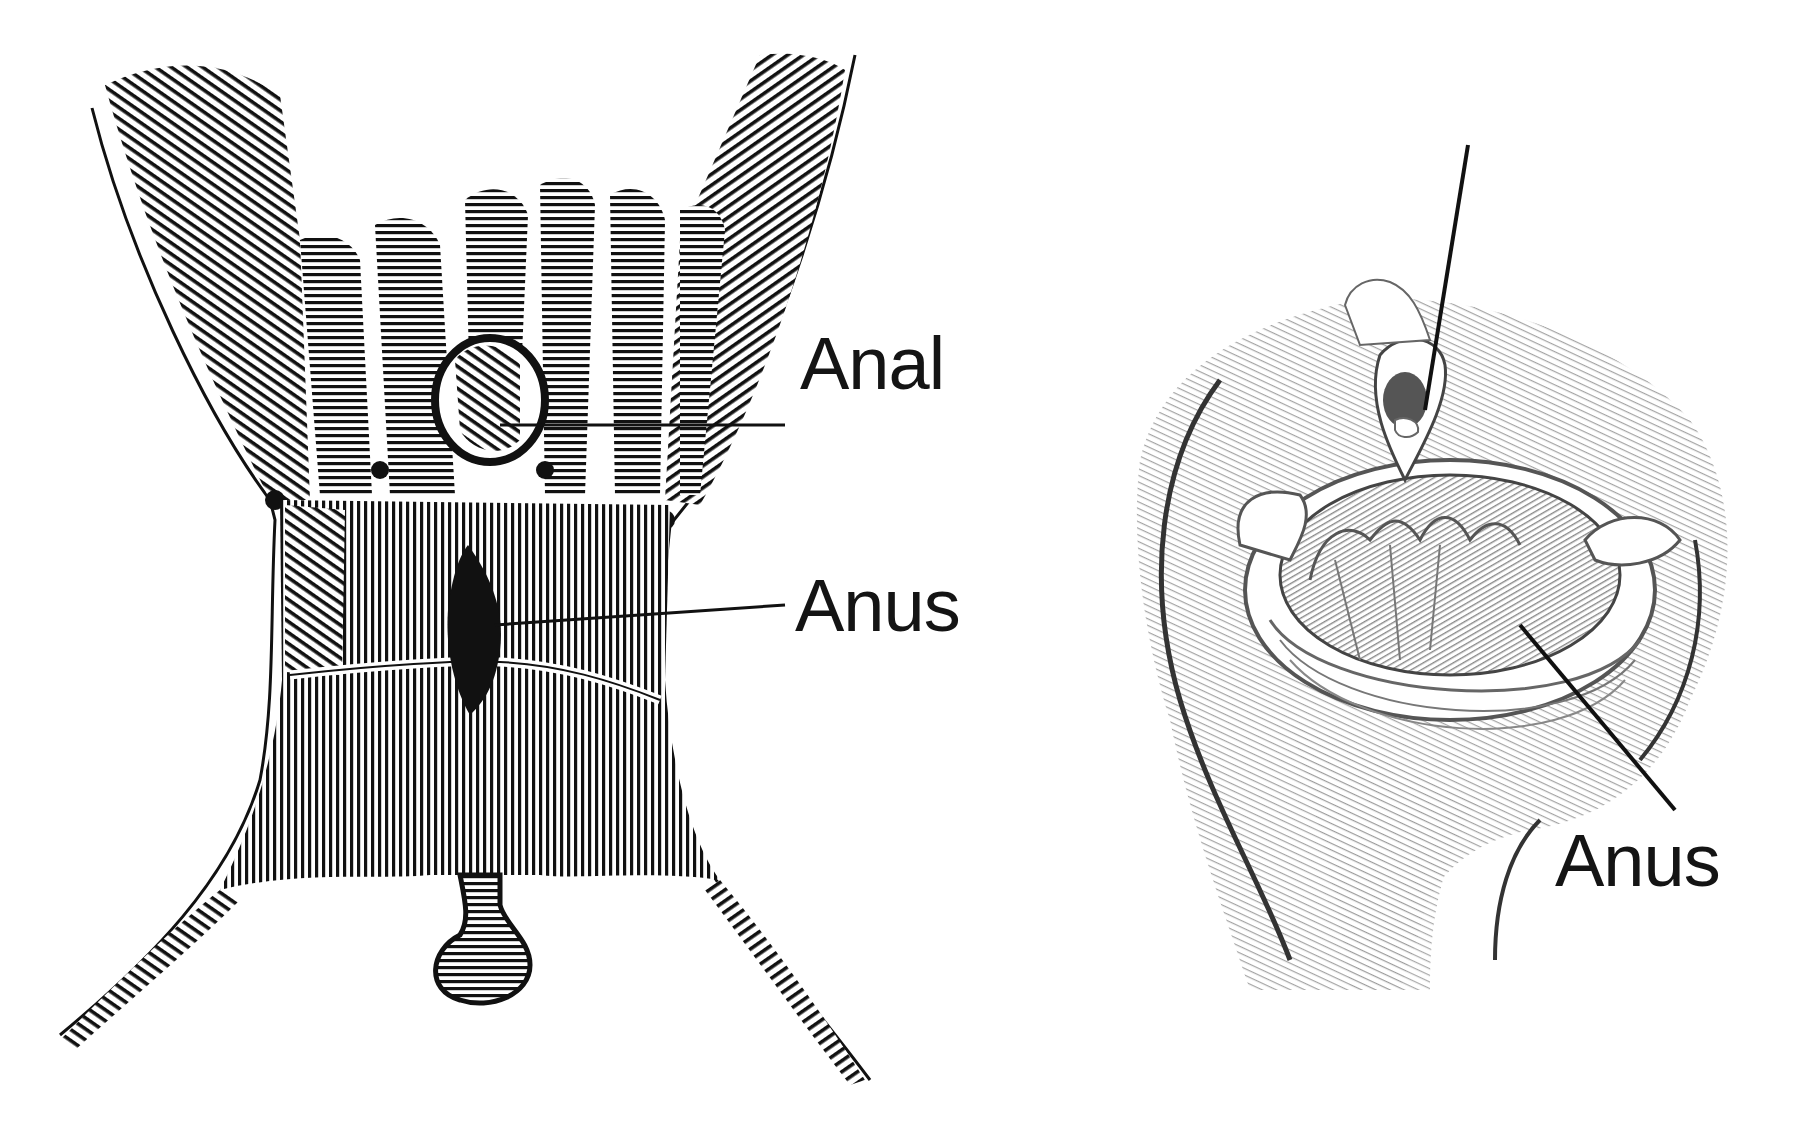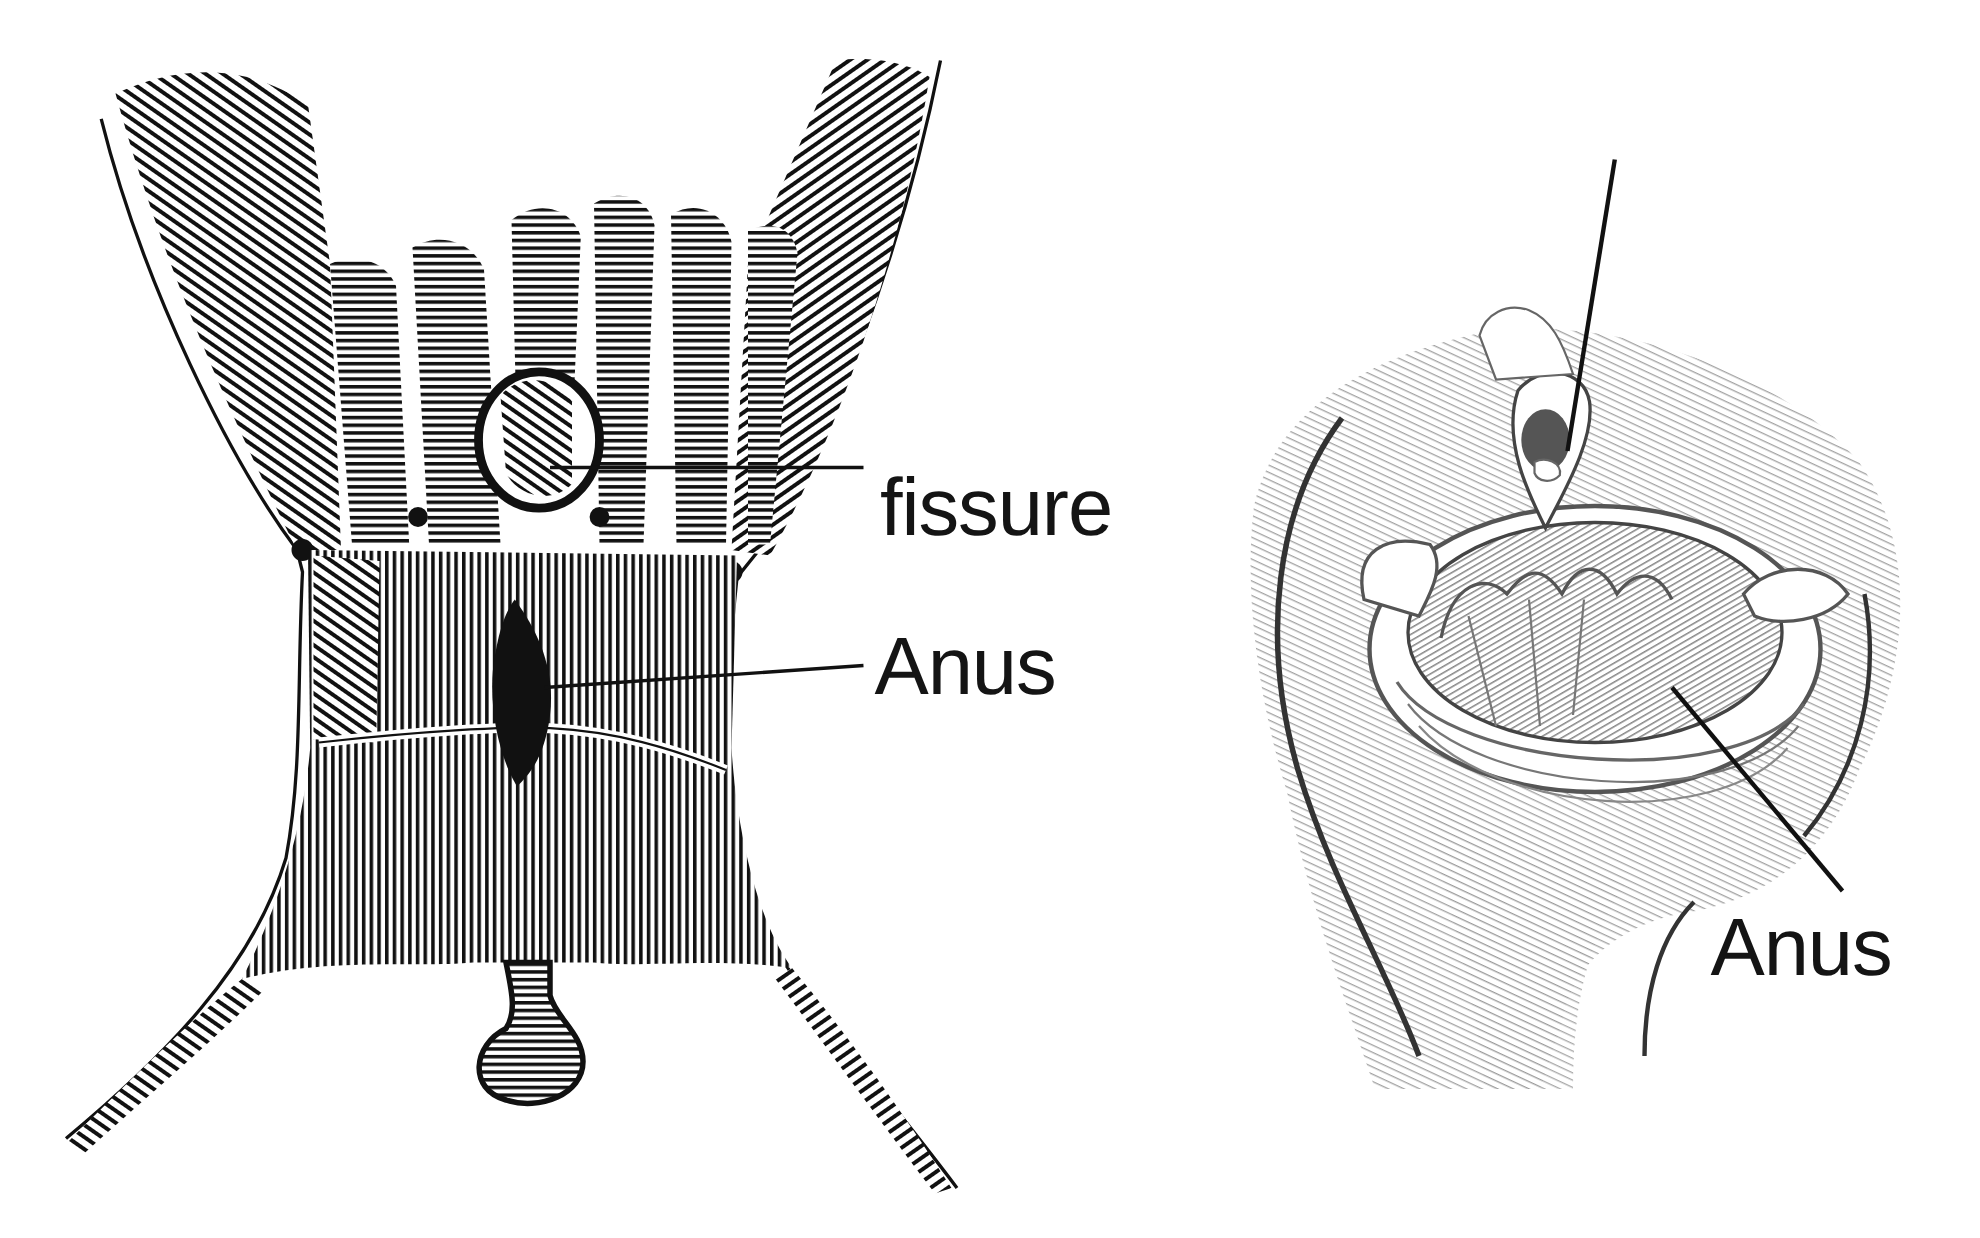--- a/index.html
+++ b/index.html
@@ -70,21 +70,21 @@
 
       <path d="M220 890 C170 930,110 990,60 1040 L75 1050 C130 1000,190 950,240 900 Z" fill="url(#hatchD)"></path>
       <path d="M720 880 C770 940,820 1010,865 1080 L850 1085 C800 1020,750 950,705 890 Z" fill="url(#hatchD2)"></path>
 
       <path d="M460 875 C465 900,470 920,460 935 C430 950,425 990,460 1000 C490 1010,530 995,530 965 C530 940,505 925,500 905 L500 875 Z" fill="url(#hatchH)" stroke="#111" stroke-width="5"></path>
 
       <line x1="500" y1="425" x2="785" y2="425" stroke="#111" stroke-width="3"></line>
       <line x1="495" y1="625" x2="785" y2="605" stroke="#111" stroke-width="3"></line>
     </svg>
 
-    <div class="label" style="left:800px;top:420px;">fissure</div>
+    <div class="label" style="left:800px;top:323px;">Anal</div>
     <div class="label" style="left:795px;top:565px;">Anus</div>
   </div>
 
   <div class="figure" style="left:1100px;top:0;width:700px;height:1125px;">
     <svg width="700" height="1125" viewBox="0 0 700 1125">
       <defs>
         <pattern id="sketchHatch" width="6" height="6" patternUnits="userSpaceOnUse" patternTransform="rotate(25)">
           <rect width="6" height="6" fill="#fff"></rect>
           <rect x="0" y="0" width="6" height="1.2" fill="#9a9a9a"></rect>
         </pattern>

